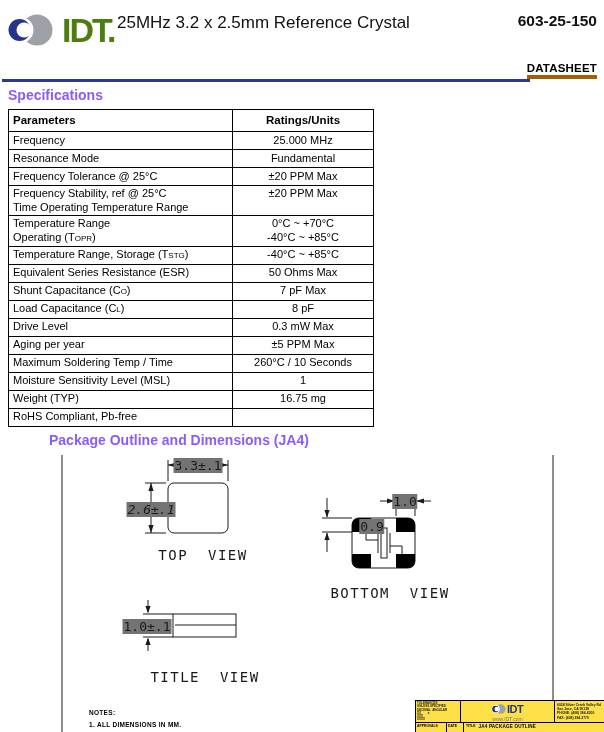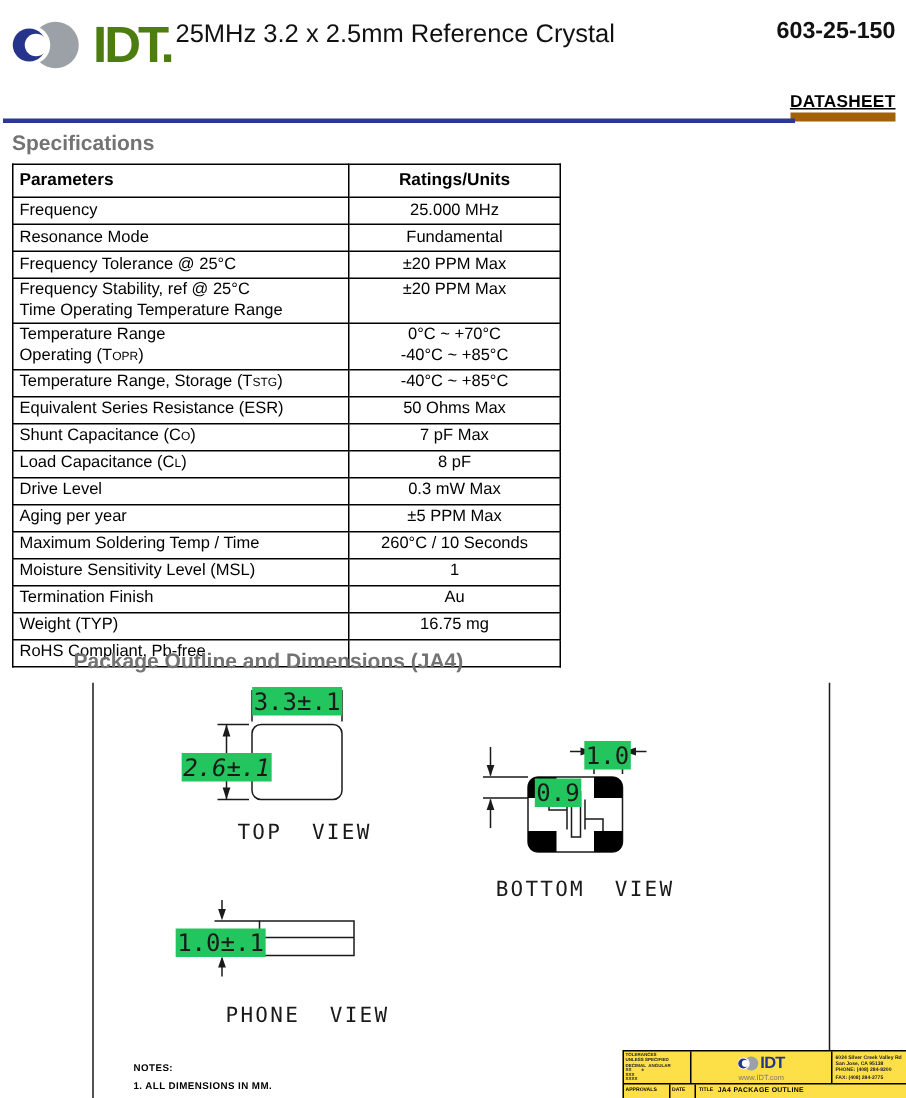--- a/index.html
+++ b/index.html
@@ -5,40 +5,40 @@
   html,body{margin:0;padding:0;background:#fff;}
   #page{position:relative;width:604px;height:732px;background:#fff;overflow:hidden;
         font-family:"Liberation Sans",sans-serif;color:#000;}
   
   .logo{position:absolute;left:8px;top:7px;width:104px;height:46px;}
   .logo-text{position:absolute;left:54px;top:4px;font-size:34px;font-weight:800;
              color:#4d7c0f;letter-spacing:-2px;font-family:"Liberation Sans",sans-serif;}
   .doc-title{position:absolute;left:117px;top:13px;font-size:17px;font-weight:500;color:#111;}
   .part-number{position:absolute;right:7px;top:12px;font-size:15.5px;font-weight:bold;color:#111;}
   .datasheet{position:absolute;right:7px;top:62px;font-size:11.5px;font-weight:bold;
-             border-bottom:6px solid #a16207;padding-bottom:1px;letter-spacing:.2px;text-decoration:underline;}
+             border-bottom:4px solid #a16207;padding-bottom:1px;letter-spacing:.2px;}
   .blue-rule{position:absolute;left:2px;top:79px;width:528px;height:3px;background:#2B3990;}
   
-  .section-heading{position:absolute;left:8px;font-size:14px;font-weight:bold;color:#737373;}
+  .section-heading{position:absolute;left:8px;font-size:14px;font-weight:bold;color:#8b5cf6;}
   
   .spec-table{position:absolute;left:8px;top:109px;width:366px;border-collapse:collapse;
               font-size:11px;line-height:1.24;}
   .spec-table th,.spec-table td{border:1px solid #000;padding:1px 4px;vertical-align:middle;}
   .spec-table{border:1.5px solid #000;}
   .spec-table th{font-size:11.5px;height:19px;}
   .spec-table th.p{text-align:left;}
   .spec-table td.param-cell{text-align:left;}
   .spec-table td.value-cell{text-align:center;}
   .spec-table td{height:15px;}
   .valign-top{vertical-align:top !important;}
   .subsc{font-size:8px;}
   
   .draw-svg{position:absolute;left:0;top:455px;}
   .cad{font-family:"DejaVu Sans Mono",monospace;color:#1a1a1a;}
-  .dim-label{position:absolute;font-size:16px;background:#22c55e;padding:0 1px;transform:translate(-50%,0);white-space:pre;}
+  .dim-label{position:absolute;font-size:13px;background:#737373;padding:0 1px;transform:translate(-50%,0);white-space:pre;}
   .view-label{position:absolute;font-size:14px;letter-spacing:1.5px;transform:translate(-50%,0);white-space:pre;}
   .notes{position:absolute;left:89px;font-size:6.5px;font-weight:bold;letter-spacing:.3px;white-space:pre;}
   
   .title-block{position:absolute;left:415px;top:700px;width:216px;height:33px;
                border:1.2px solid #000;box-sizing:border-box;background:#fde047;
                font-family:"Liberation Sans",sans-serif;}
   .tb-row1{display:flex;height:21px;border-bottom:1px solid #000;}
   .tb-tol{width:45px;border-right:1px solid #000;padding:1px 1px 0;box-sizing:border-box;}
   .tb-tol div{font-size:3px;line-height:3.3px;font-weight:bold;white-space:pre;color:#222;}
   .tb-logo{width:94px;border-right:1px solid #000;box-sizing:border-box;
@@ -182,28 +182,20 @@
           <td class="value-cell">
             <div>260°C / 10 Seconds</div>
           </td>
         </tr>
         <tr>
           <td class="param-cell">
             <div>Moisture Sensitivity Level (MSL)</div>
           </td>
           <td class="value-cell">
             <div>1</div>
-          </td>
-        </tr>
-        <tr>
-          <td class="param-cell">
-            <div>Termination Finish</div>
-          </td>
-          <td class="value-cell">
-            <div>Au</div>
           </td>
         </tr>
         <tr>
           <td class="param-cell">
             <div>Weight (TYP)</div>
           </td>
           <td class="value-cell">
             <div>16.75 mg</div>
           </td>
         </tr>
@@ -268,21 +260,21 @@
 
   <div class="cad dim-label" style="left:198px;top:458px;">3.3±.1</div>
   <div class="cad dim-label" style="left:151px;top:502px;font-style:italic;">2.6±.1</div>
   <div class="cad view-label" style="left:203px;top:547px;">TOP  VIEW</div>
 
   <div class="cad dim-label" style="left:405px;top:494px;">1.0</div>
   <div class="cad dim-label" style="left:336px;top:519px;margin-left:36px;">0.9</div>
   <div class="cad view-label" style="left:390px;top:585px;">BOTTOM  VIEW</div>
 
   <div class="cad dim-label" style="left:147px;top:619px;">1.0±.1</div>
-  <div class="cad view-label" style="left:205px;top:669px;">PHONE  VIEW</div>
+  <div class="cad view-label" style="left:205px;top:669px;">TITLE  VIEW</div>
 
   <div class="notes" style="top:709px;">NOTES:</div>
   <div class="notes" style="top:721px;">1. ALL DIMENSIONS IN MM.</div>
 
   <div class="title-block">
     <div class="tb-row1">
       <div class="tb-tol">
         <div>TOLERANCES</div>
         <div>UNLESS SPECIFIED</div>
         <div>DECIMAL  ANGULAR</div>

